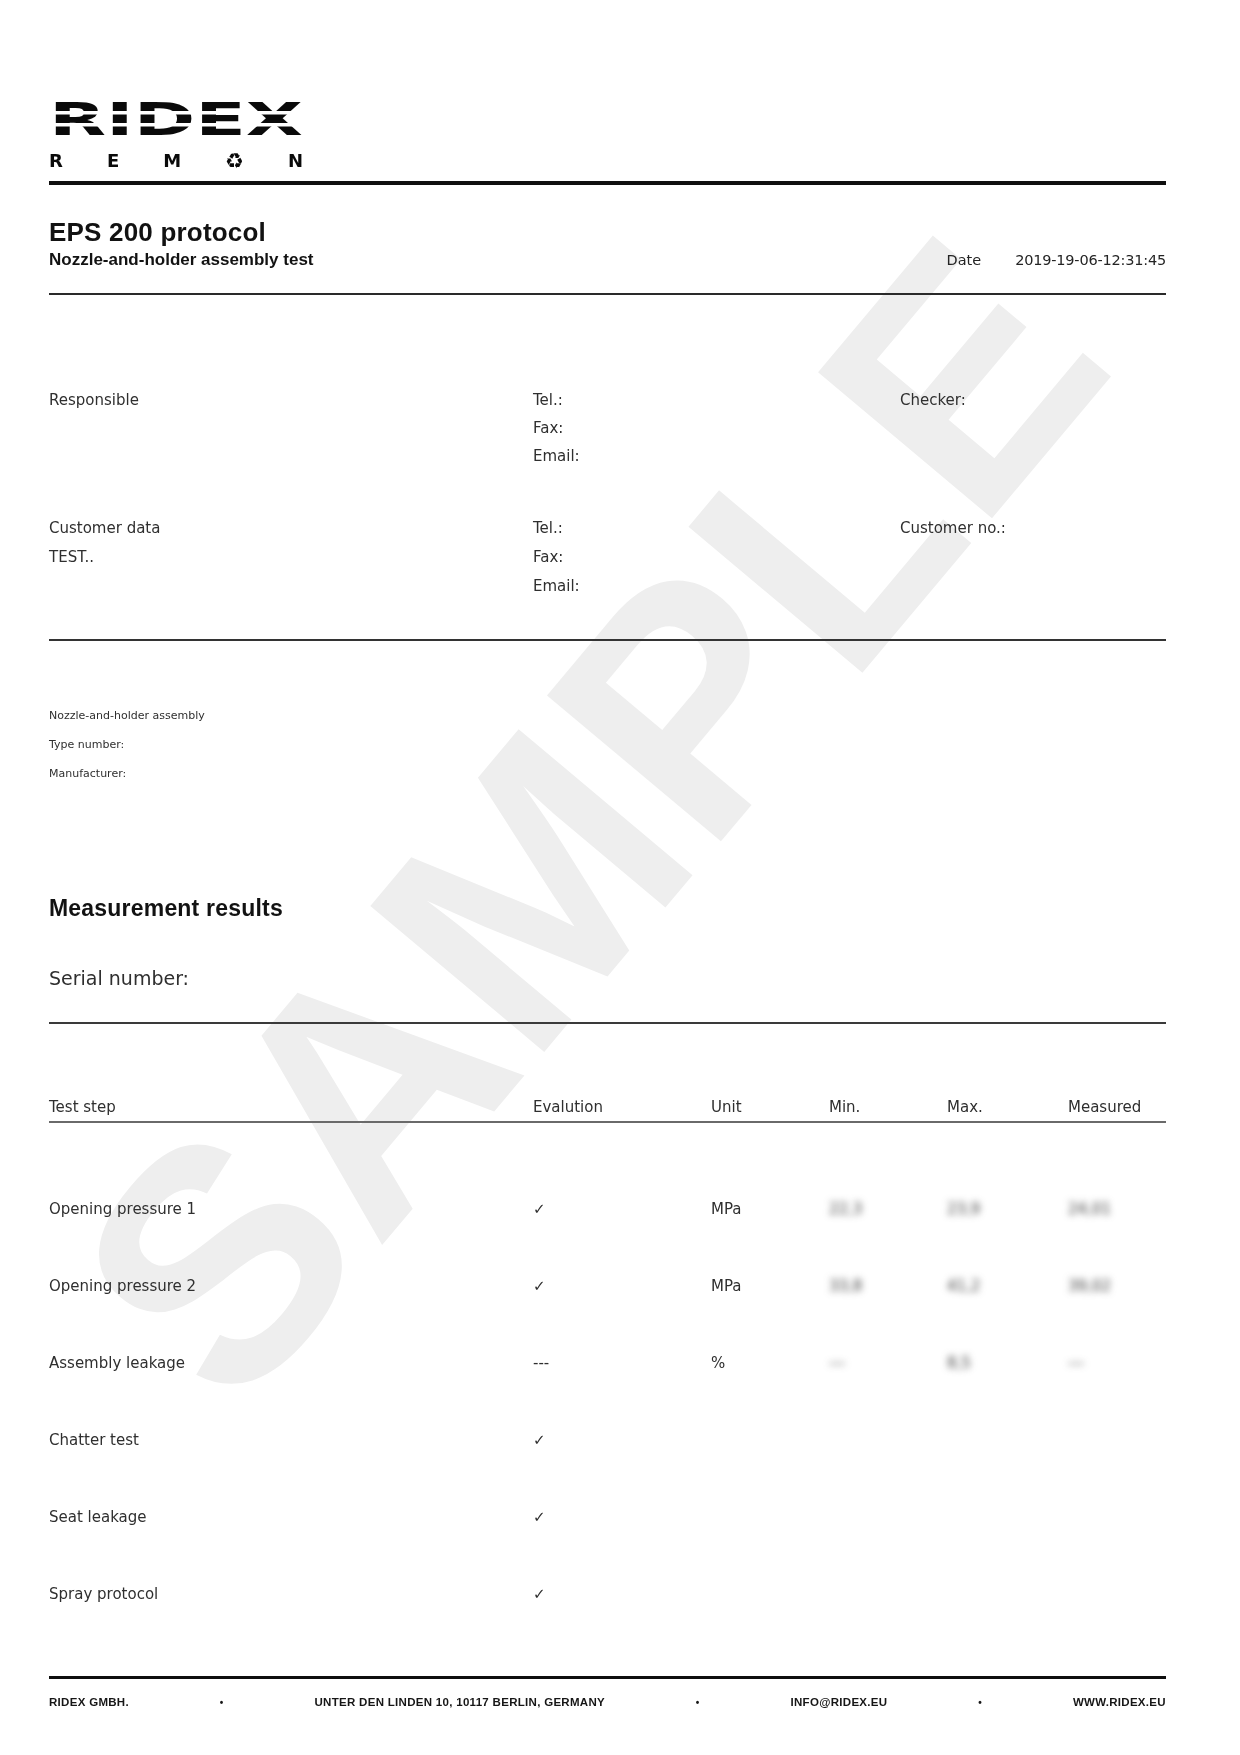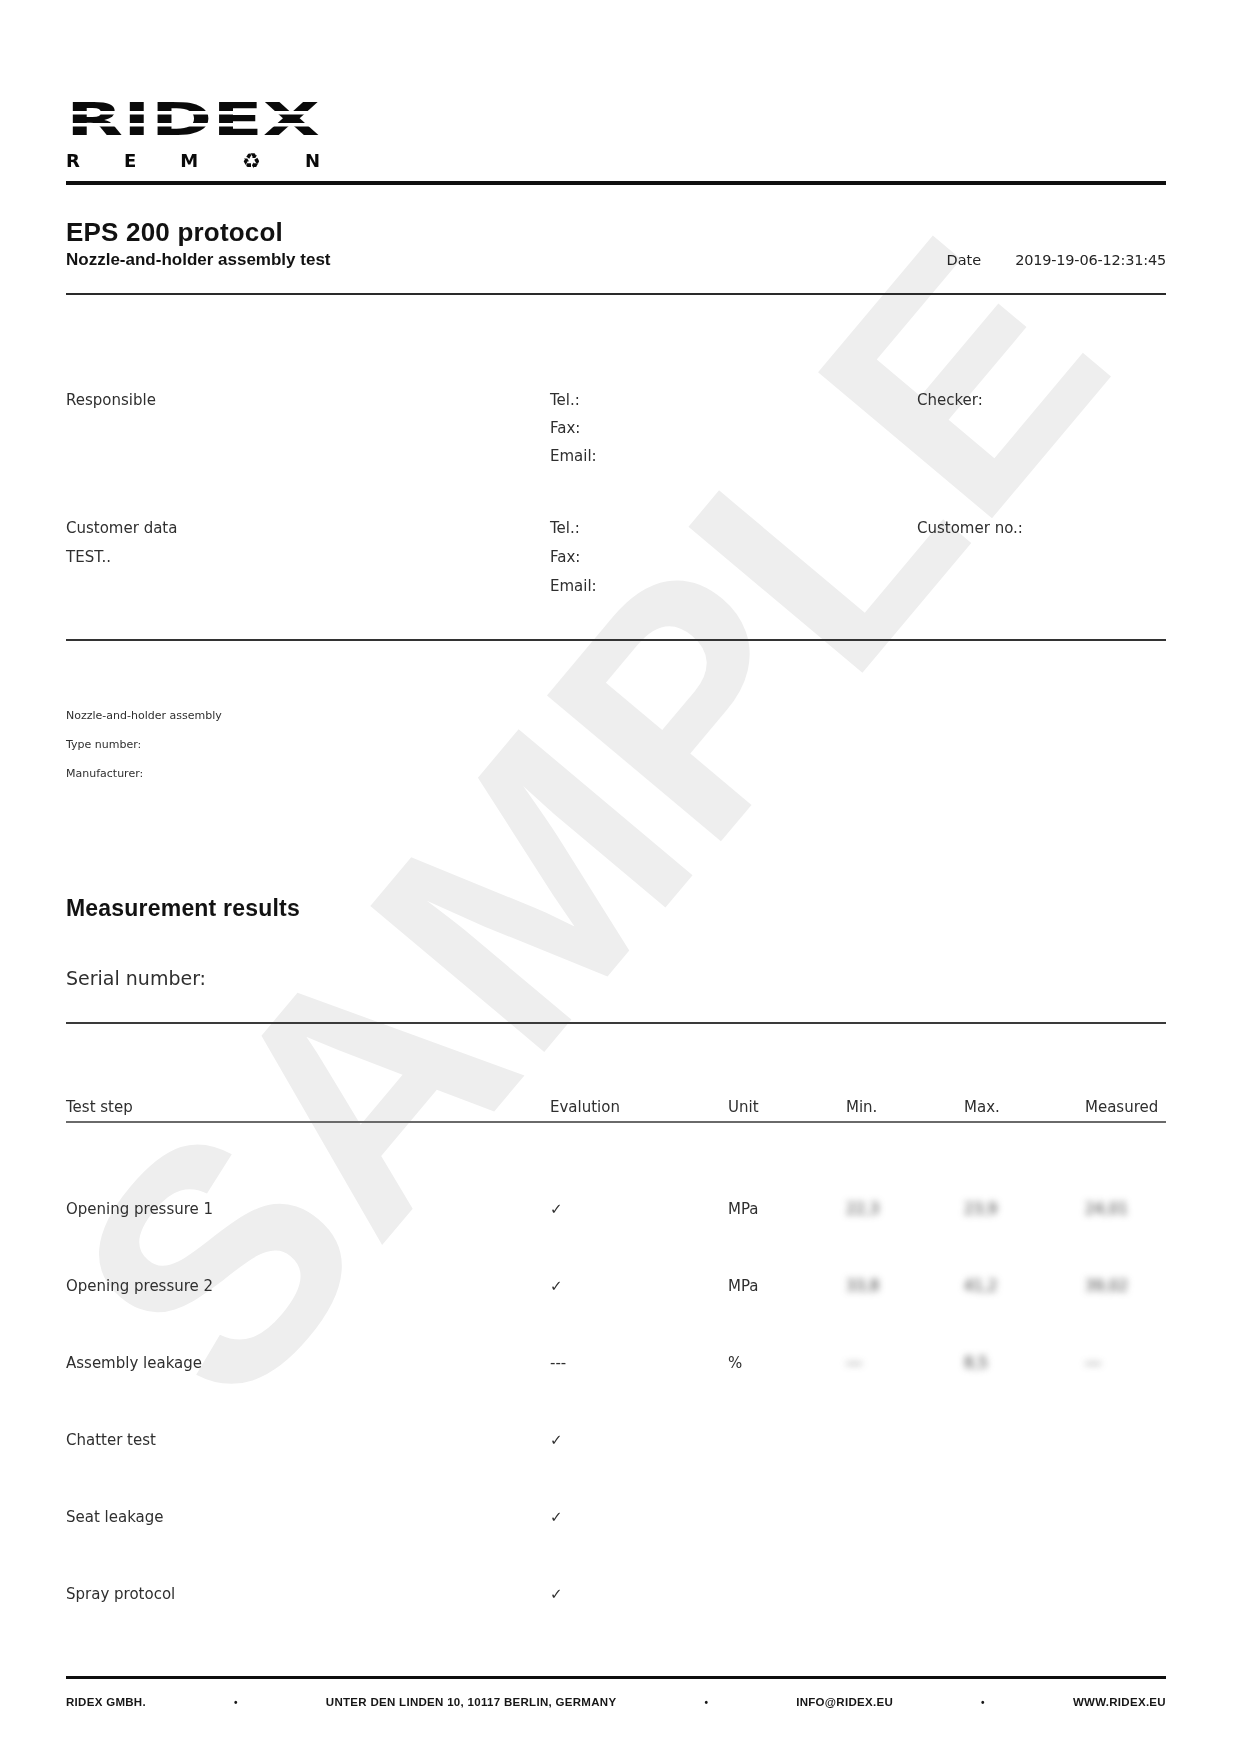--- a/index.html
+++ b/index.html
@@ -22,21 +22,21 @@
     font-weight:700;
     font-size:330px;
     line-height:330px;
     color:#eeeeee;
     transform:rotate(-50deg);
     z-index:0;
     user-select:none;
     white-space:nowrap;
   }
   
-  .abs { position:absolute; left:66px; right:74px; z-index:1; }
+  .abs { position:absolute; left:49px; right:74px; z-index:1; }
 
   
   .logo-block { top:100px; }
   .logo-word svg { display:block; }
   .logo-reman {
     width:254px; margin-top:8px;
     display:flex; justify-content:space-between; align-items:center;
     font-family:"DejaVu Sans", sans-serif;
     font-weight:700; font-size:18px; color:#0a0a0a;
   }

